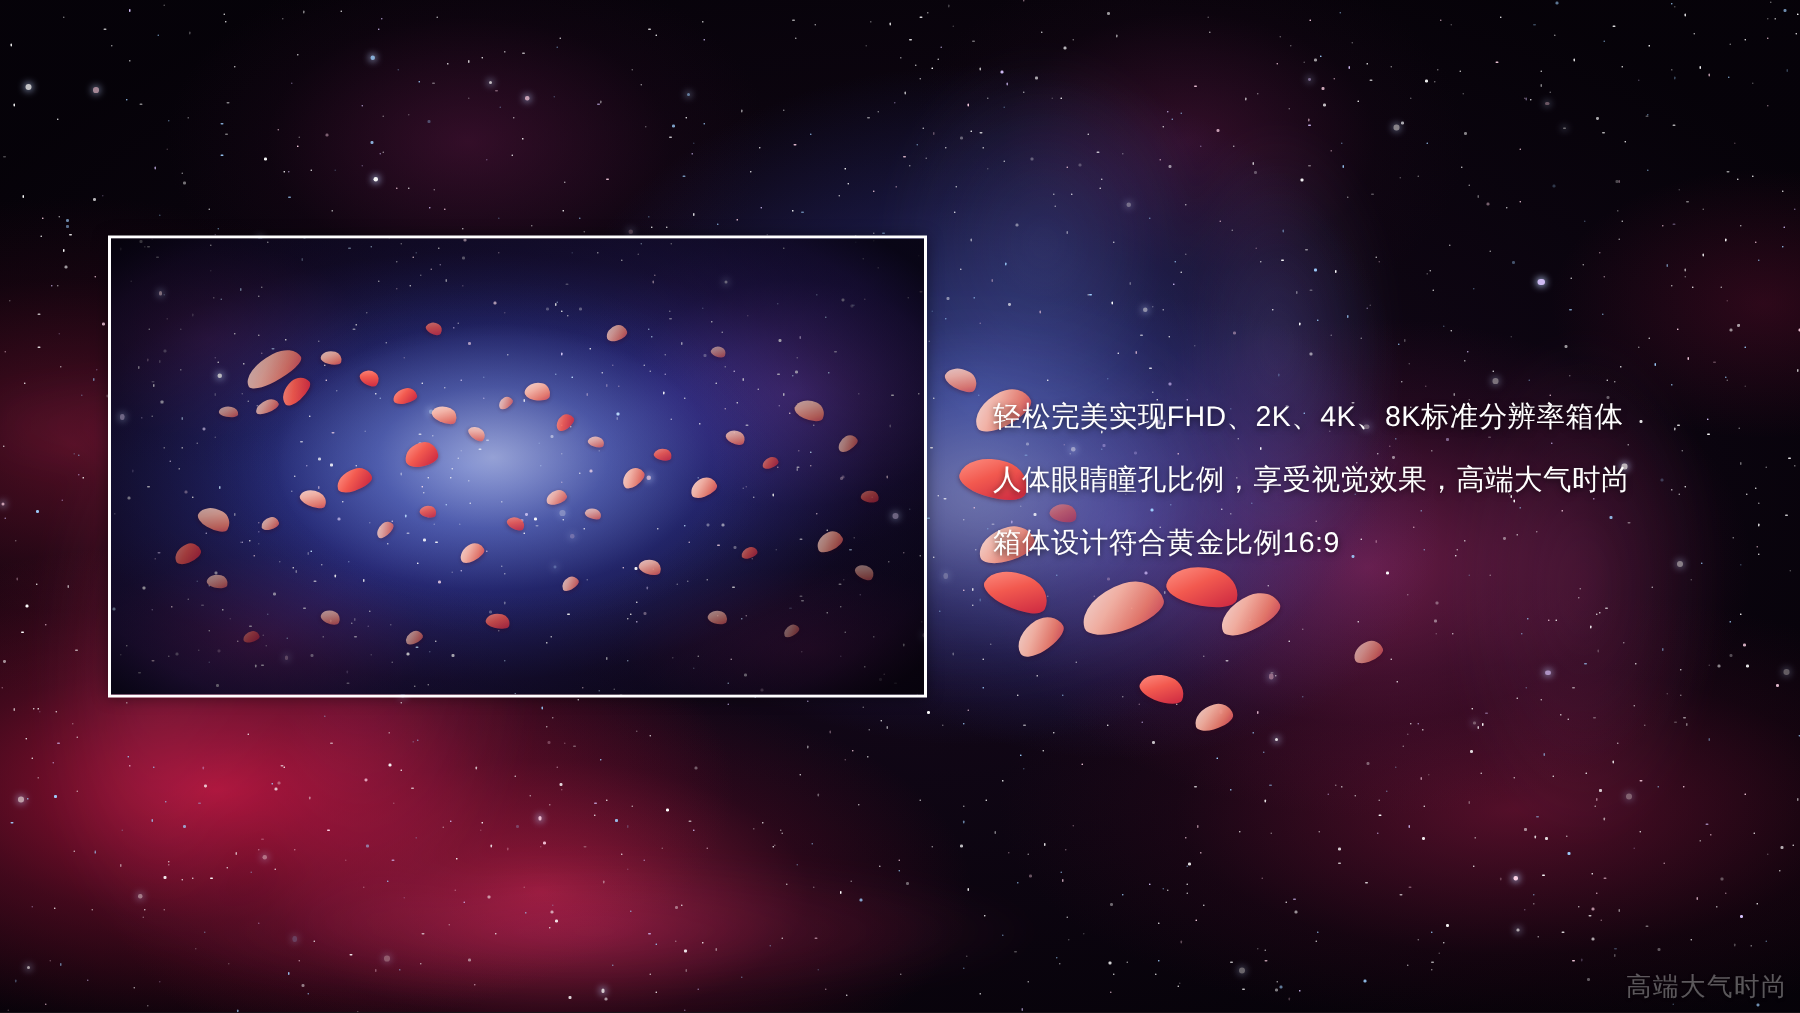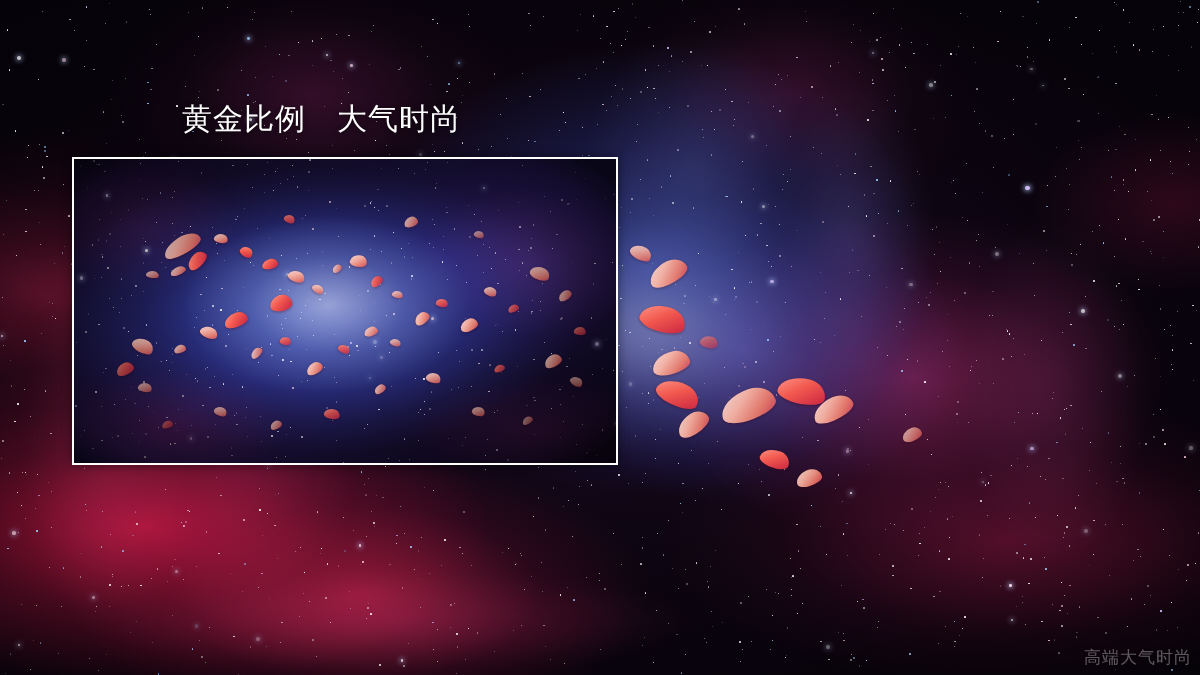--- a/index.html
+++ b/index.html
@@ -1663,21 +1663,20 @@
       <div class="petal soft" style="left: 720px; top: 390px; width: 56px; height: 30px; transform: rotate(-18deg);"></div>
       <div class="petal deep" style="left: 778px; top: 378px; width: 48px; height: 26px; transform: rotate(14deg);"></div>
       <div class="petal soft" style="left: 812px; top: 398px; width: 42px; height: 22px; transform: rotate(-24deg);"></div>
       <div class="petal deep" style="left: 760px; top: 450px; width: 30px; height: 18px; transform: rotate(22deg);"></div>
       <div class="petal soft" style="left: 796px; top: 470px; width: 26px; height: 16px; transform: rotate(-16deg); opacity: 0.9;"></div>
       <div class="petal soft" style="left: 630px; top: 246px; width: 22px; height: 14px; transform: rotate(30deg); opacity: 0.85;"></div>
       <div class="petal soft" style="left: 902px; top: 428px; width: 20px; height: 13px; transform: rotate(-20deg); opacity: 0.7;"></div>
       <div class="petal deep" style="left: 700px; top: 336px; width: 18px; height: 12px; transform: rotate(16deg); opacity: 0.6;"></div>
     </div>
 
-  <div id="title">黄金比例　大气时尚</div>
 
   <div id="photo-frame">
     <div class="photo-inner">
       <div class="starfield" id="starfield-photo">
           <div class="star" style="width: 0.85px; height: 0.85px; left: 66.269%; top: 29.108%; opacity: 0.57;"></div>
           <div class="star" style="width: 0.95px; height: 0.95px; left: 15.982%; top: 66.394%; opacity: 0.83; background: rgb(228, 214, 255);"></div>
           <div class="star" style="width: 1.71px; height: 1.71px; left: 58.889%; top: 50.681%; opacity: 0.71; background: rgb(255, 224, 239);"></div>
           <div class="star" style="width: 0.54px; height: 0.54px; left: 58.143%; top: 63.476%; opacity: 0.77;"></div>
           <div class="star" style="width: 1.62px; height: 1.62px; left: 45.244%; top: 45.997%; opacity: 0.68;"></div>
           <div class="star" style="width: 0.52px; height: 0.52px; left: 75.748%; top: 97.371%; opacity: 0.98; background: rgb(191, 224, 255);"></div>
@@ -2153,16 +2152,21 @@
           <div class="petal soft" style="left: 398px; top: 248px; width: 13px; height: 9px; transform: rotate(18deg); opacity: 0.78;"></div>
           <div class="petal soft" style="left: 448px; top: 258px; width: 11px; height: 7px; transform: rotate(-26deg); opacity: 0.72;"></div>
           <div class="petal deep" style="left: 210px; top: 56px; width: 11px; height: 8px; transform: rotate(30deg); opacity: 0.8;"></div>
           <div class="petal soft" style="left: 330px; top: 58px; width: 14px; height: 10px; transform: rotate(-16deg); opacity: 0.82;"></div>
           <div class="petal soft" style="left: 400px; top: 72px; width: 10px; height: 7px; transform: rotate(22deg); opacity: 0.7;"></div>
         </div>
       <div class="photo-vignette"></div>
     </div>
   </div>
 
+  <div id="body-copy">
+    <div class="line">轻松完美实现FHD、2K、4K、8K标准分辨率箱体</div>
+    <div class="line">人体眼睛瞳孔比例，享受视觉效果，高端大气时尚</div>
+    <div class="line">箱体设计符合黄金比例16:9</div>
+  </div>
 
   <div id="watermark">高端大气时尚</div>
 
 </div>
 
 </body></html>

